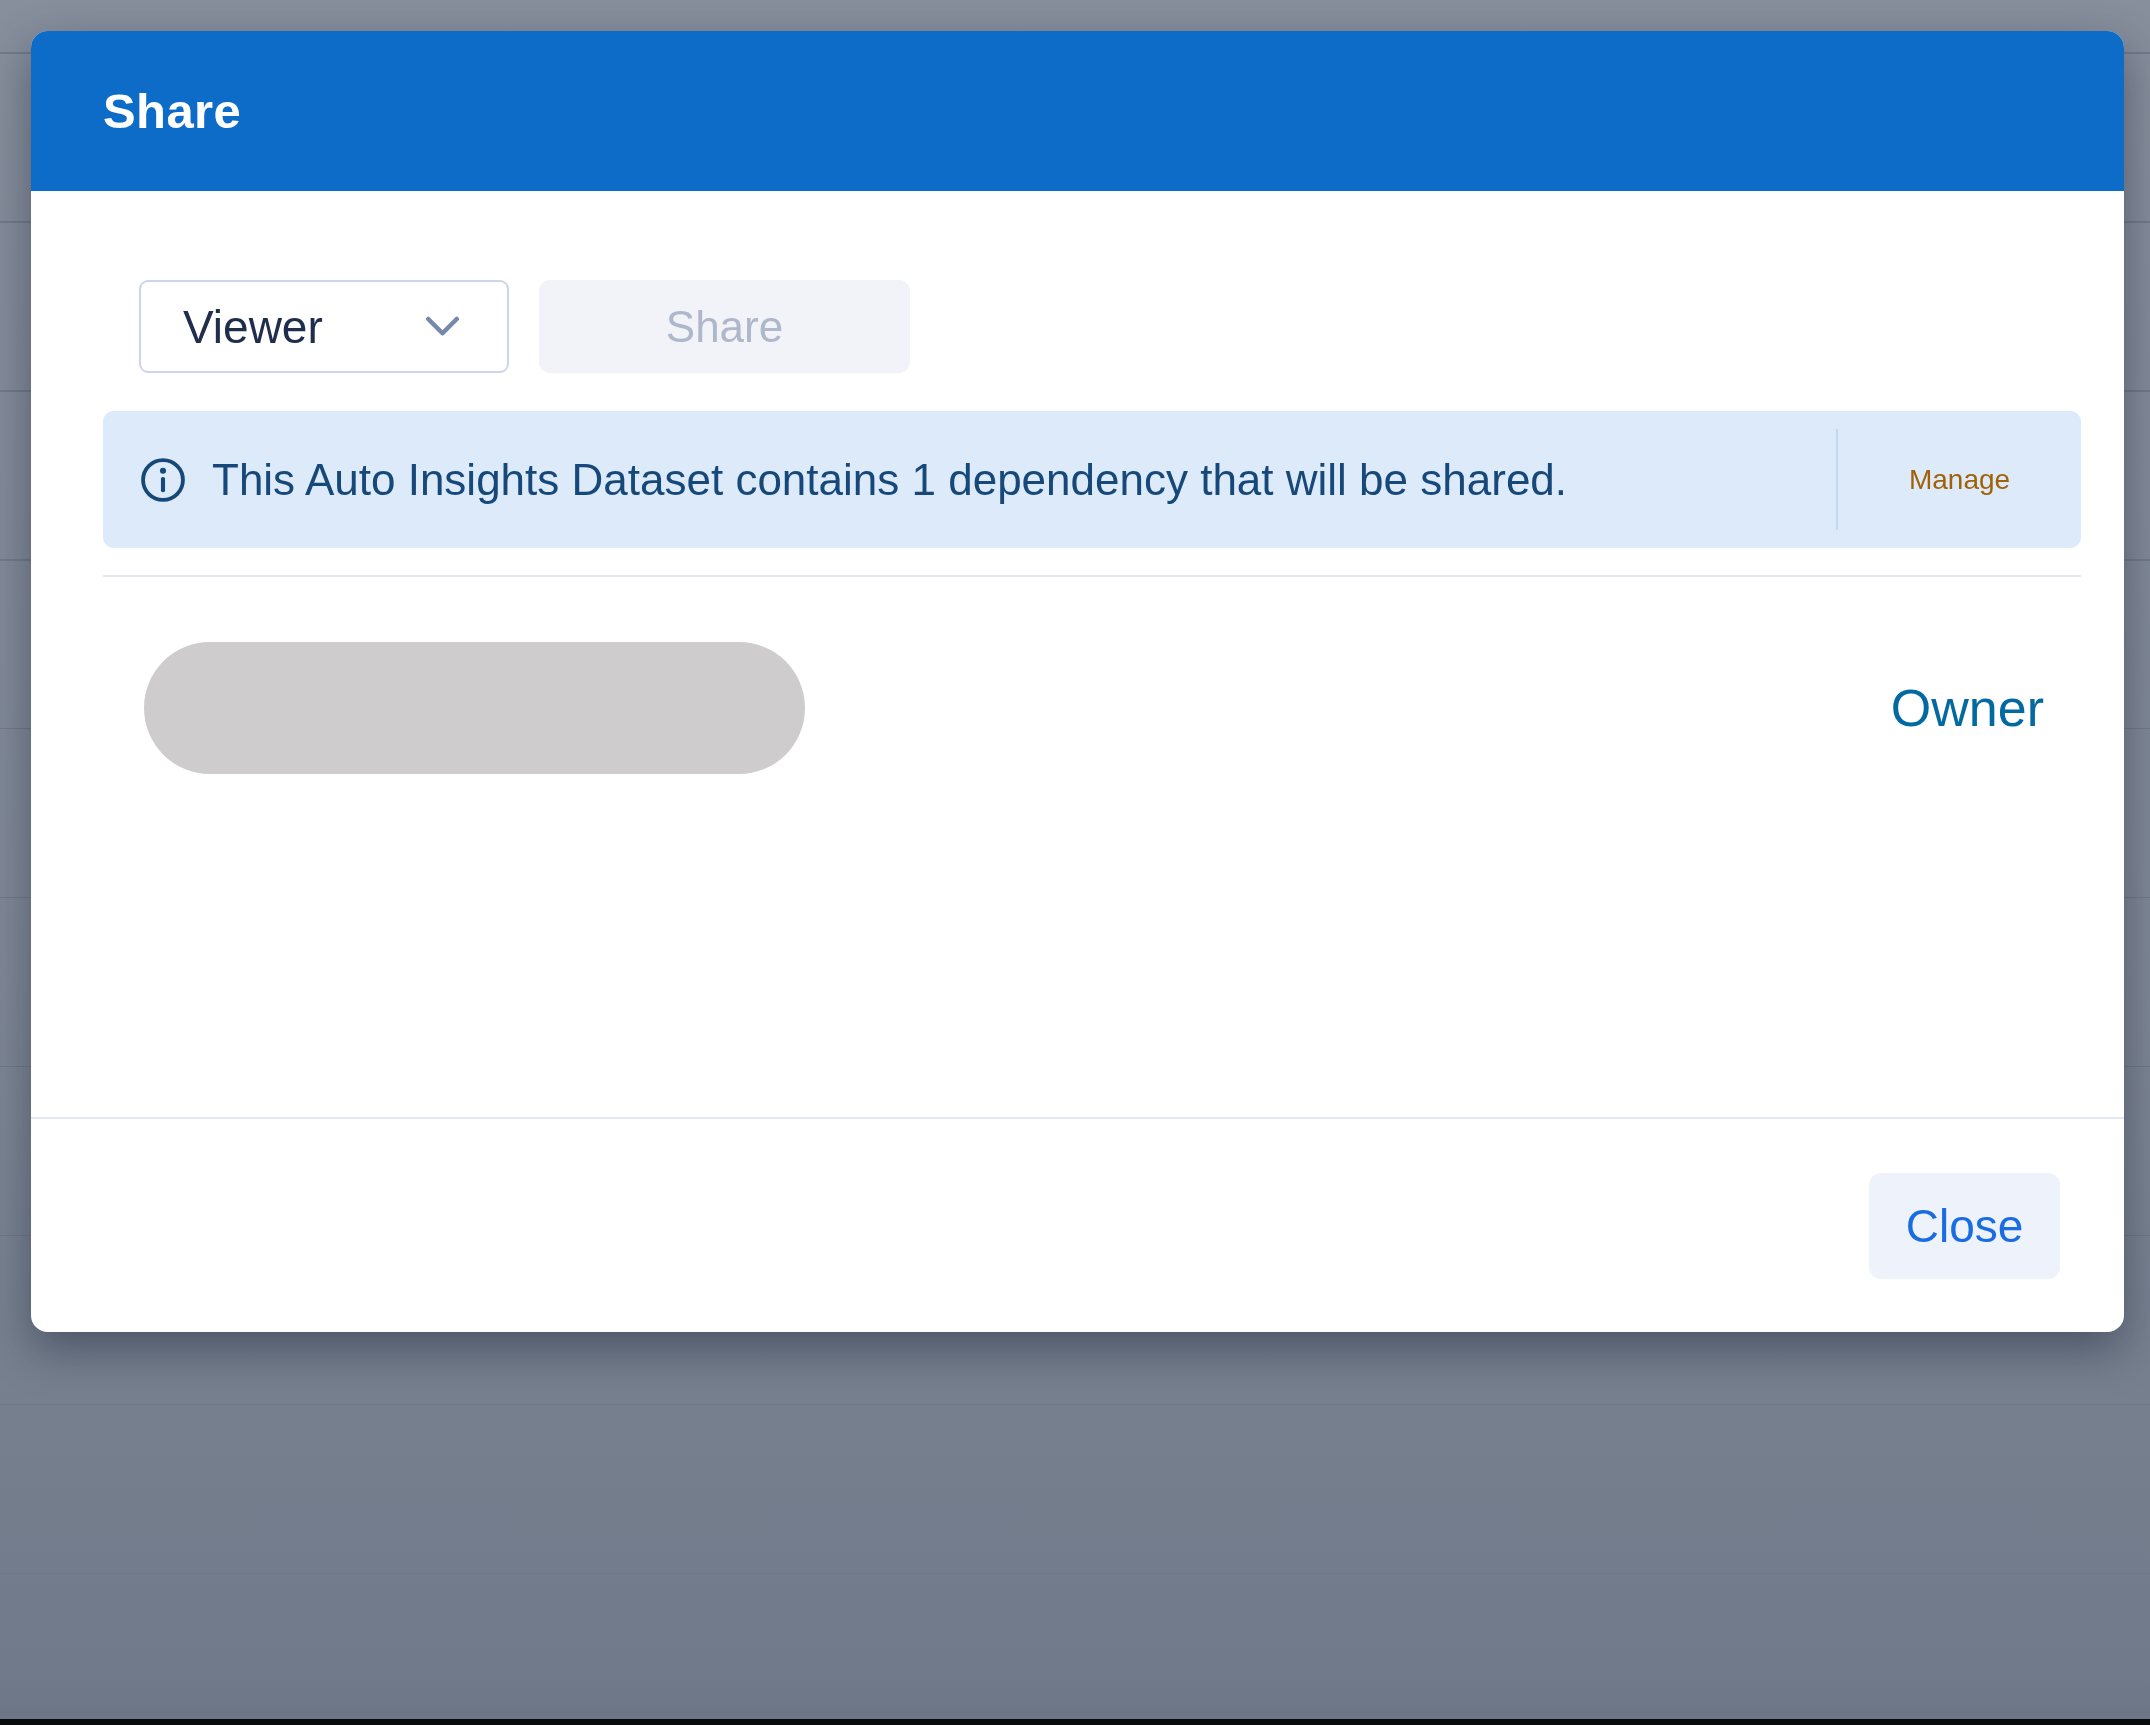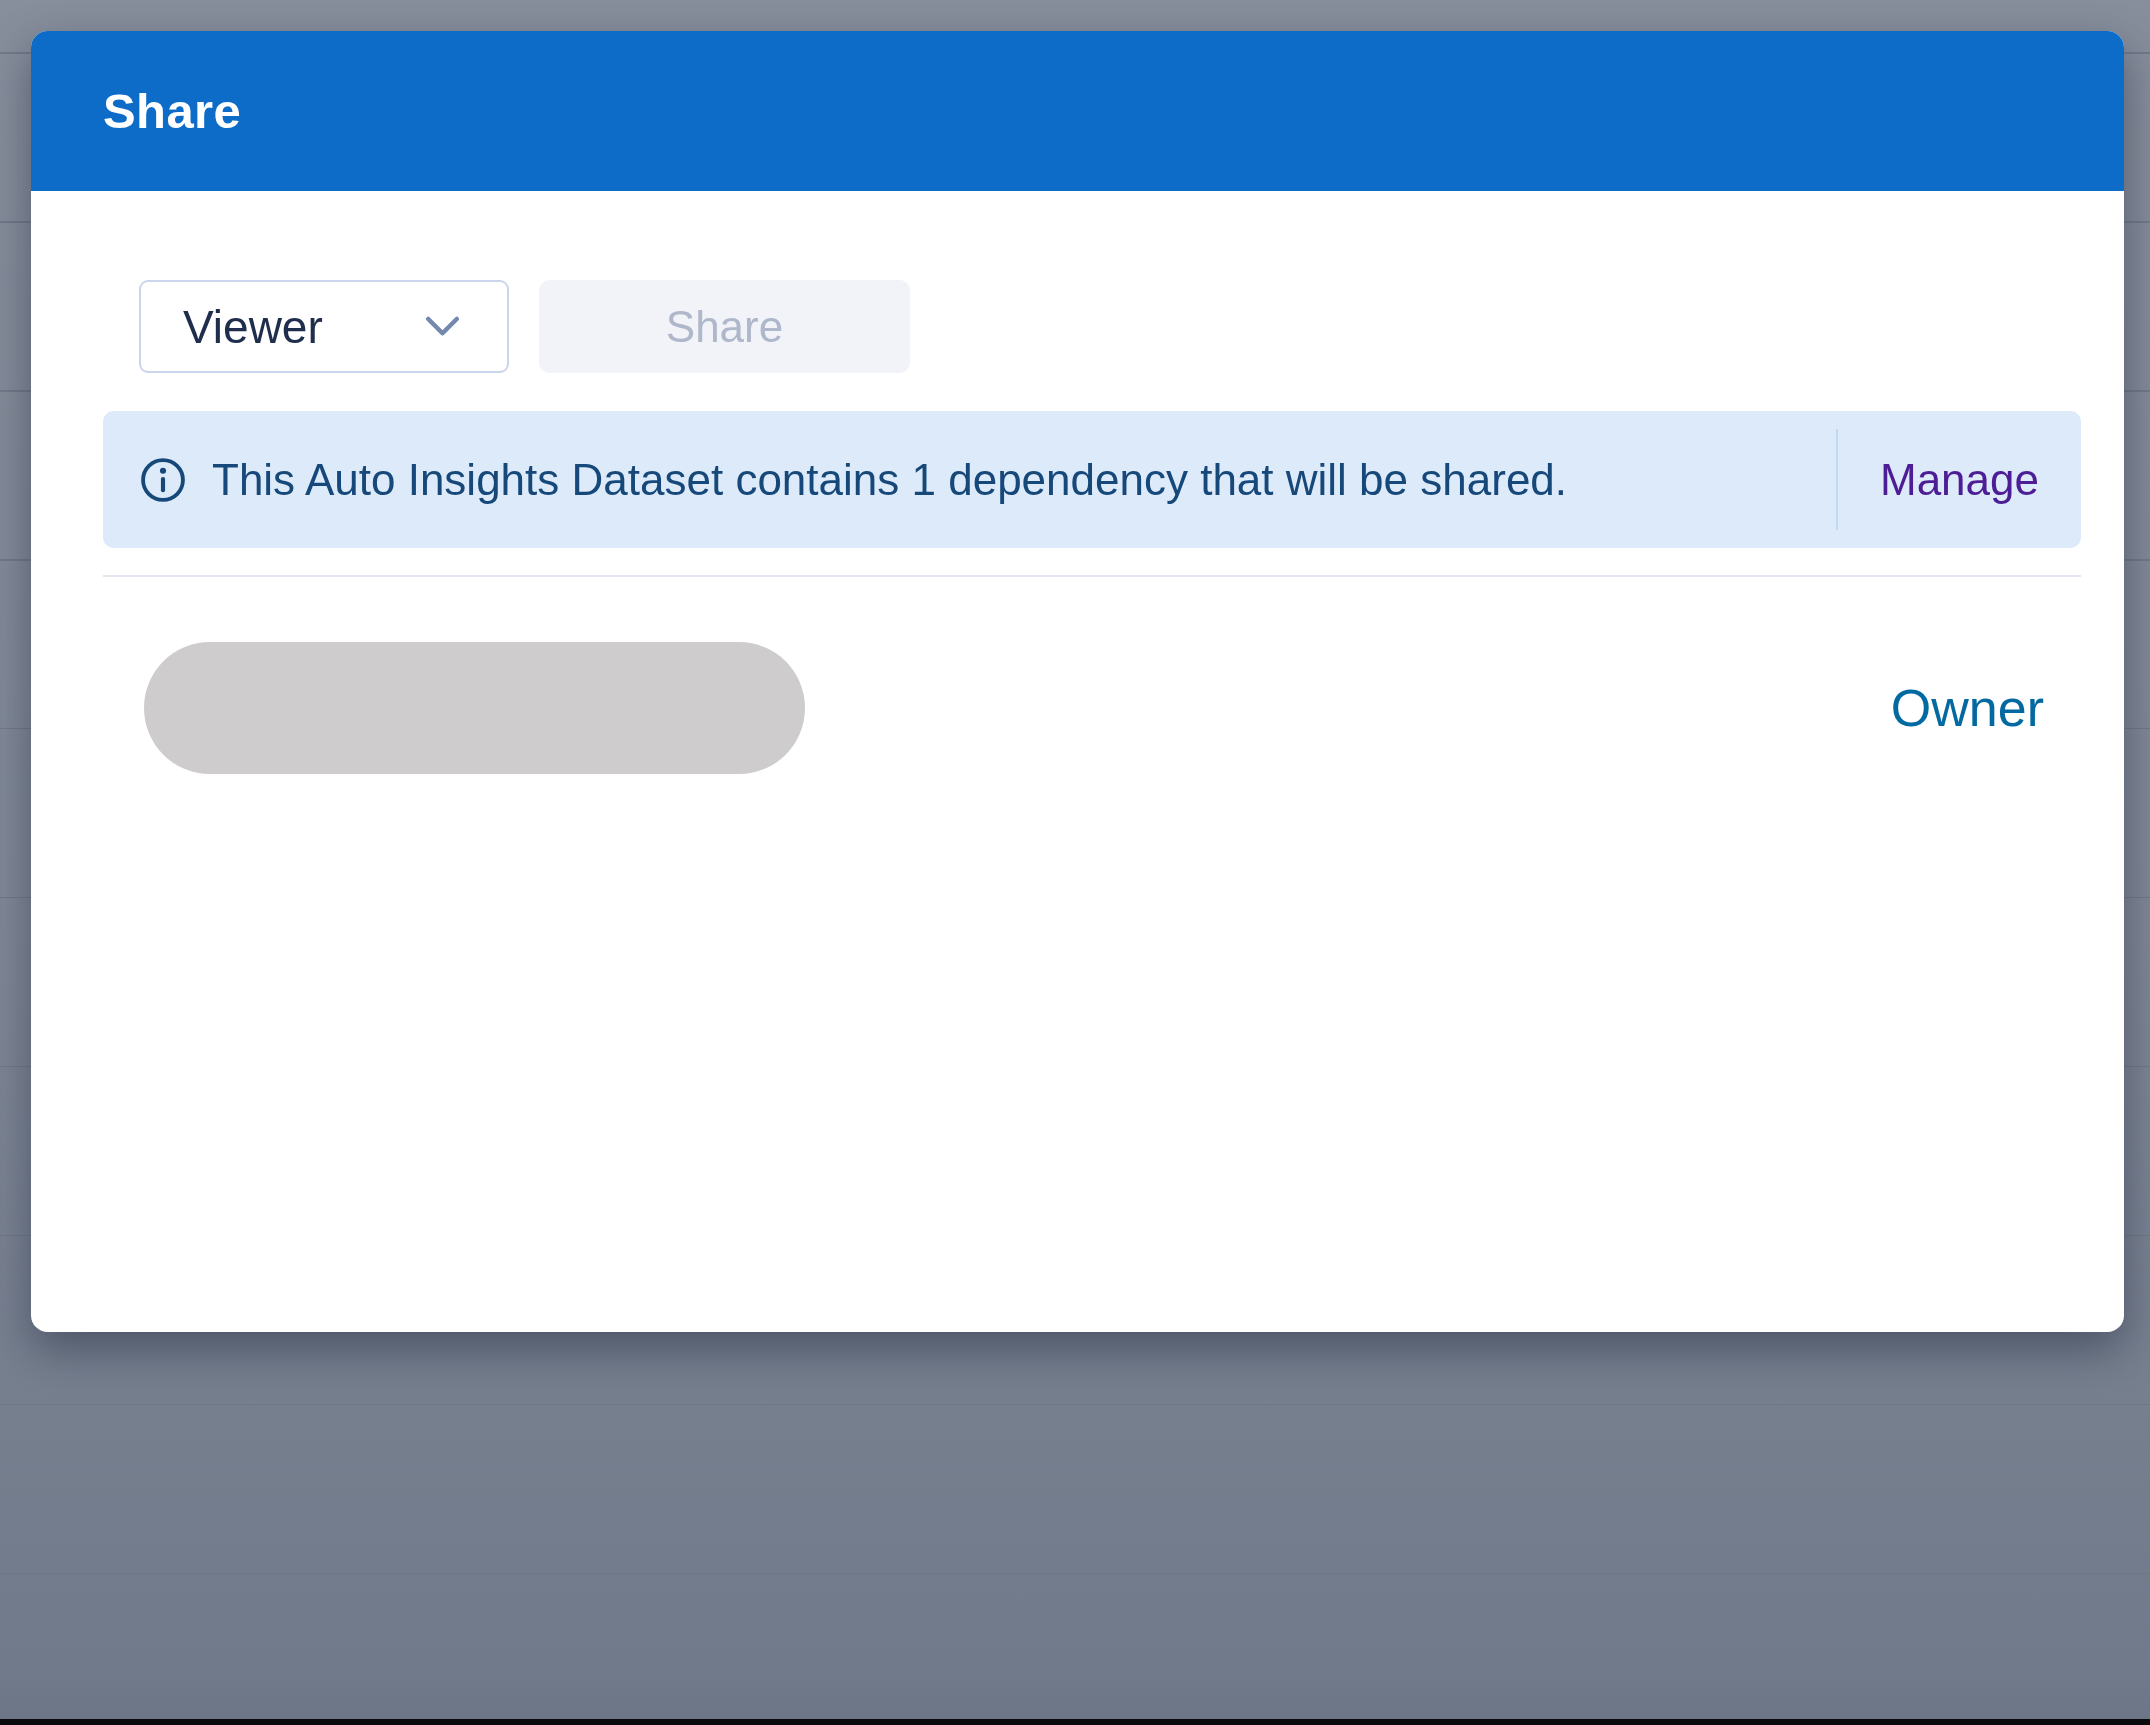--- a/index.html
+++ b/index.html
@@ -54,21 +54,21 @@
   .banner{
     margin-top:38px;height:137px;background:#ddeafa;border-radius:10.7px;
     display:flex;align-items:stretch;
   }
   .banner-main{flex:1 1 auto;display:flex;align-items:center;padding-left:37px;}
   .info-icon{flex:0 0 auto;margin-right:26px;display:block;}
   .banner-text{color:#164879;font-size:44px;}
   .banner-divider{flex:0 0 2.3px;background:#c3d8ef;margin:18px 0;}
   .banner-manage{
     flex:0 0 243px;display:flex;align-items:center;justify-content:center;
-    color:#4c1d95;font-size:44px;cursor:pointer;
+    color:#a16207;font-size:28px;cursor:pointer;
   }
   
   .body-divider{margin-top:27px;height:2.3px;background:#e2e7f1;}
   .owner-row{margin-top:65px;display:flex;align-items:center;justify-content:space-between;}
   .name-pill{
     margin-left:41px;width:661px;height:132px;border-radius:66px;background:#cecccd;
   }
   .owner-label{margin-right:37px;color:#0369a1;font-size:52px;}
   
   .modal-footer{
@@ -124,16 +124,19 @@
 
       <div class="body-divider"></div>
 
       <div class="owner-row">
         <div class="name-pill"></div>
         <div class="owner-label">Owner</div>
       </div>
 
     </div>
 
+    <div class="modal-footer">
+      <button class="close-btn">Close</button>
+    </div>
 
   </div>
 </div>
 
 
 </body></html>

